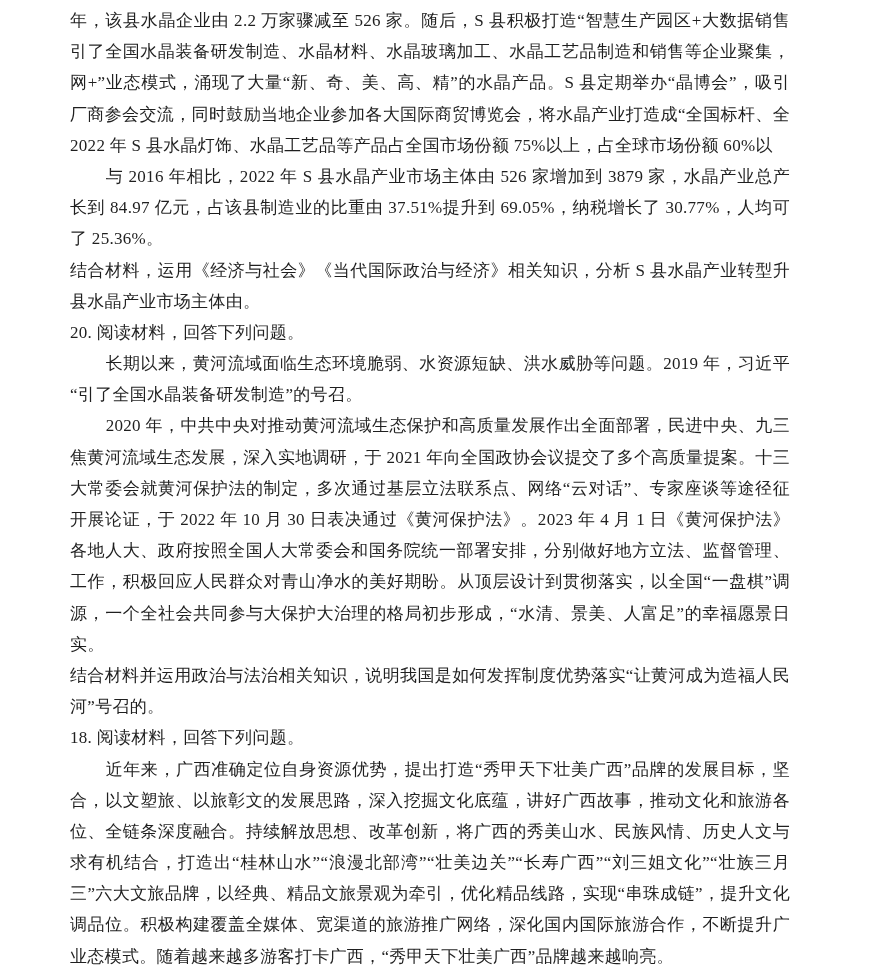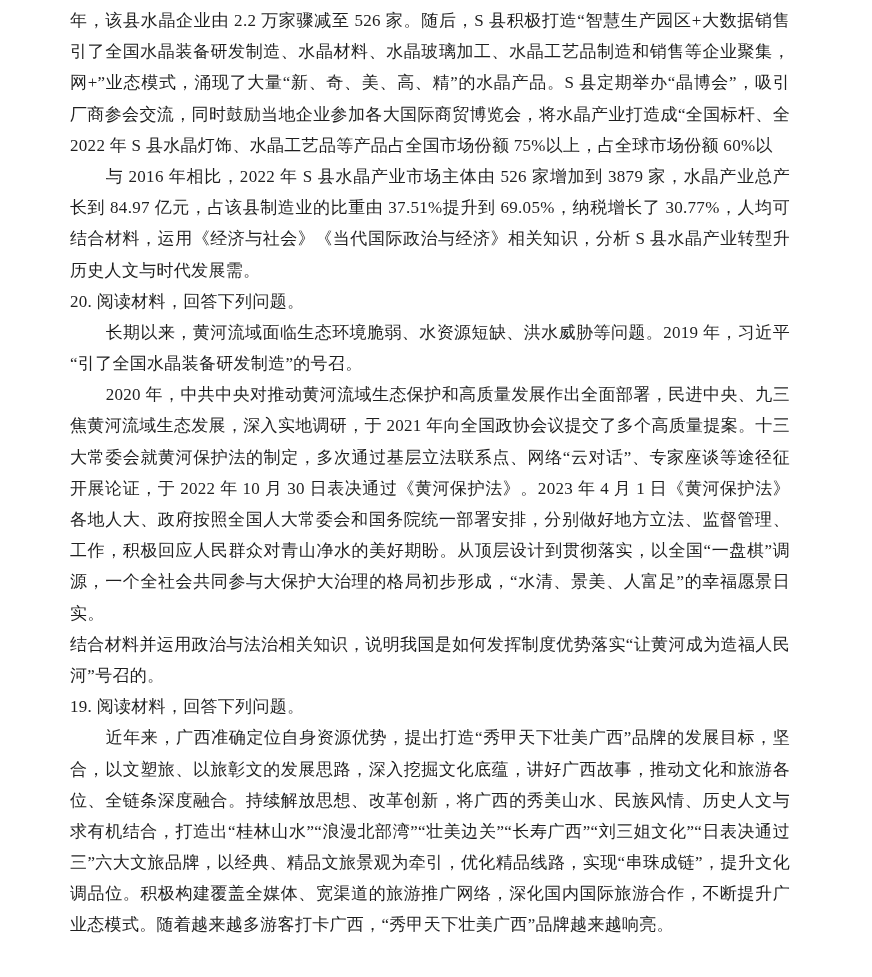--- a/index.html
+++ b/index.html
@@ -45,37 +45,38 @@
 
 <main class="page">
   <section class="doc-body">
       <div class="line full">年，该县水晶企业由 2.2 万家骤减至 526 家。随后，S 县积极打造“智慧生产园区+大数据销售平台”，吸</div>
       <div class="line full">引了全国水晶装备研发制造、水晶材料、水晶玻璃加工、水晶工艺品制造和销售等企业聚集，衍生出“互联</div>
       <div class="line full">网+”业态模式，涌现了大量“新、奇、美、高、精”的水晶产品。S 县定期举办“晶博会”，吸引国内外</div>
       <div class="line full">厂商参会交流，同时鼓励当地企业参加各大国际商贸博览会，将水晶产业打造成“全国标杆、全球高地”。</div>
       <div class="line">2022 年 S 县水晶灯饰、水晶工艺品等产品占全国市场份额 75%以上，占全球市场份额 60%以上。</div>
       <div class="line full indent">与 2016 年相比，2022 年 S 县水晶产业市场主体由 526 家增加到 3879 家，水晶产业总产值由 44 亿元增</div>
       <div class="line full">长到 84.97 亿元，占该县制造业的比重由 37.51%提升到 69.05%，纳税增长了 30.77%，人均可支配收入增长</div>
+      <div class="line">了 25.36%。</div>
       <div class="line full">结合材料，运用《经济与社会》《当代国际政治与经济》相关知识，分析 S 县水晶产业转型升级对该县经</div>
-      <div class="line">历史人文与时代发展需。</div>
+      <div class="line">县水晶产业市场主体由。</div>
       <div class="line">20. 阅读材料，回答下列问题。</div>
       <div class="line full indent">长期以来，黄河流域面临生态环境脆弱、水资源短缺、洪水威胁等问题。2019 年，习近平总书记发出</div>
       <div class="line">“引了全国水晶装备研发制造”的号召。</div>
       <div class="line full indent">2020 年，中共中央对推动黄河流域生态保护和高质量发展作出全面部署，民进中央、九三学社中央聚</div>
       <div class="line full">焦黄河流域生态发展，深入实地调研，于 2021 年向全国政协会议提交了多个高质量提案。十三届全国人</div>
       <div class="line full">大常委会就黄河保护法的制定，多次通过基层立法联系点、网络“云对话”、专家座谈等途径征集意见、</div>
       <div class="line full">开展论证，于 2022 年 10 月 30 日表决通过《黄河保护法》。2023 年 4 月 1 日《黄河保护法》正式实施后，</div>
       <div class="line full">各地人大、政府按照全国人大常委会和国务院统一部署安排，分别做好地方立法、监督管理、政策宣传等</div>
       <div class="line full">工作，积极回应人民群众对青山净水的美好期盼。从顶层设计到贯彻落实，以全国“一盘棋”调动各方资</div>
       <div class="line full">源，一个全社会共同参与大保护大治理的格局初步形成，“水清、景美、人富足”的幸福愿景日益成为现</div>
       <div class="line">实。</div>
       <div class="line full">结合材料并运用政治与法治相关知识，说明我国是如何发挥制度优势落实“让黄河成为造福人民的幸福</div>
       <div class="line">河”号召的。</div>
-      <div class="line">19. 阅读材料，回答下列问题。</div>
+      <div class="line">18. 阅读材料，回答下列问题。</div>
       <div class="line full indent">近年来，广西准确定位自身资源优势，提出打造“秀甲天下壮美广西”品牌的发展目标，坚持文旅融</div>
       <div class="line full">合，以文塑旅、以旅彰文的发展思路，深入挖掘文化底蕴，讲好广西故事，推动文化和旅游各领域、多方</div>
       <div class="line full">位、全链条深度融合。持续解放思想、改革创新，将广西的秀美山水、民族风情、历史人文与时代发展需</div>
-      <div class="line full">求有机结合，打造出“桂林山水”“浪漫北部湾”“壮美边关”“长寿广西”“刘三姐文化”“日表决通过</div>
+      <div class="line full">求有机结合，打造出“桂林山水”“浪漫北部湾”“壮美边关”“长寿广西”“刘三姐文化”“壮族三月</div>
       <div class="line full">三”六大文旅品牌，以经典、精品文旅景观为牵引，优化精品线路，实现“串珠成链”，提升文化旅游格</div>
       <div class="line full">调品位。积极构建覆盖全媒体、宽渠道的旅游推广网络，深化国内国际旅游合作，不断提升广西文旅竞争</div>
       <div class="line">业态模式。随着越来越多游客打卡广西，“秀甲天下壮美广西”品牌越来越响亮。</div>
     </section>
 </main>
 
 </body></html>

